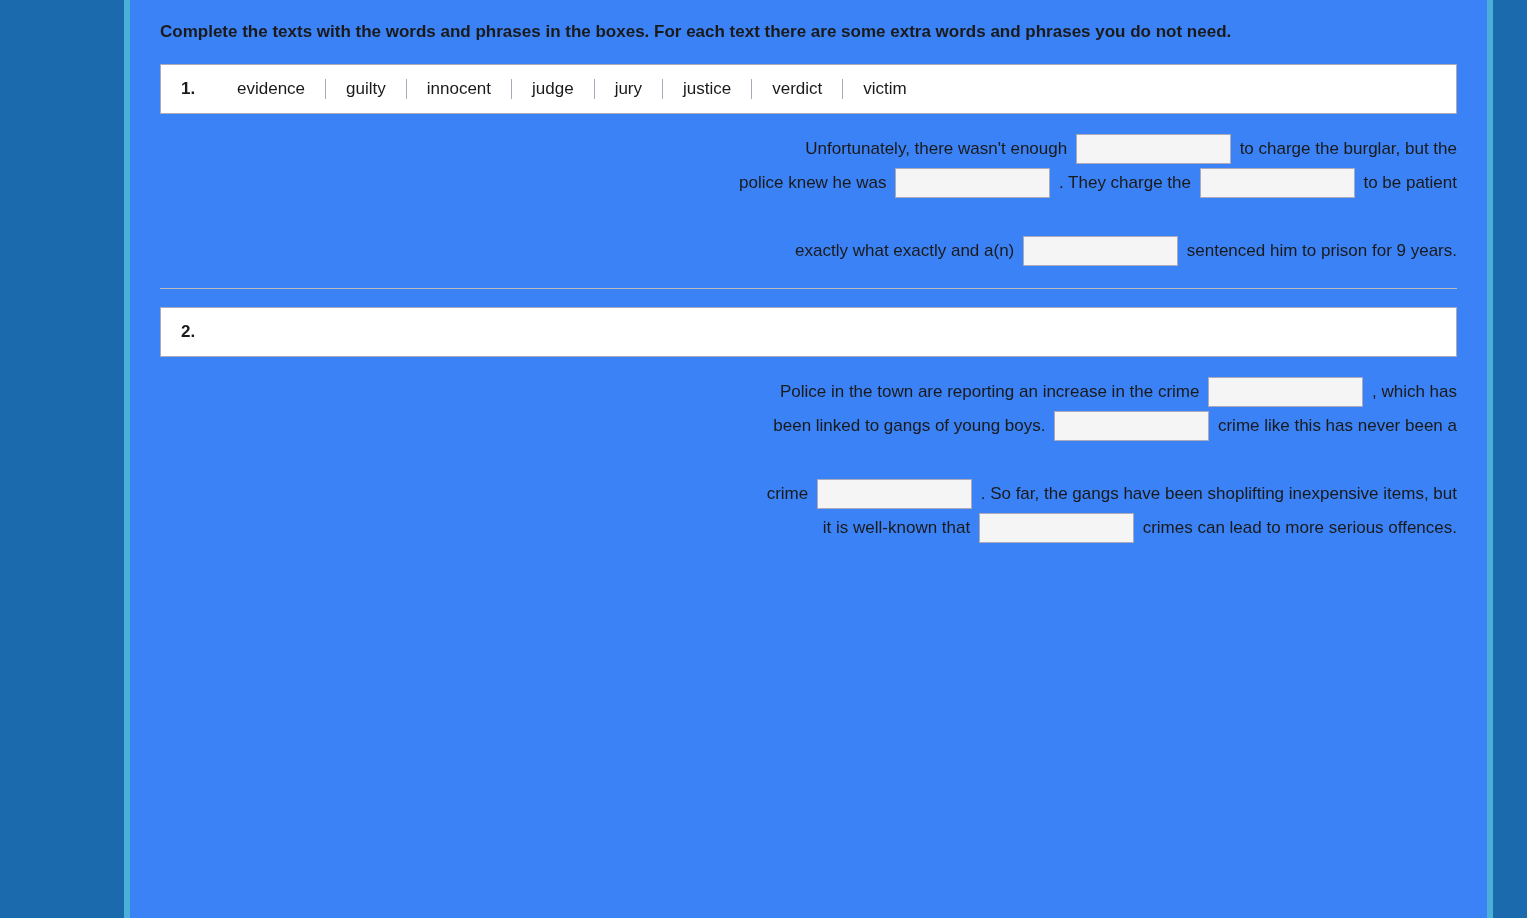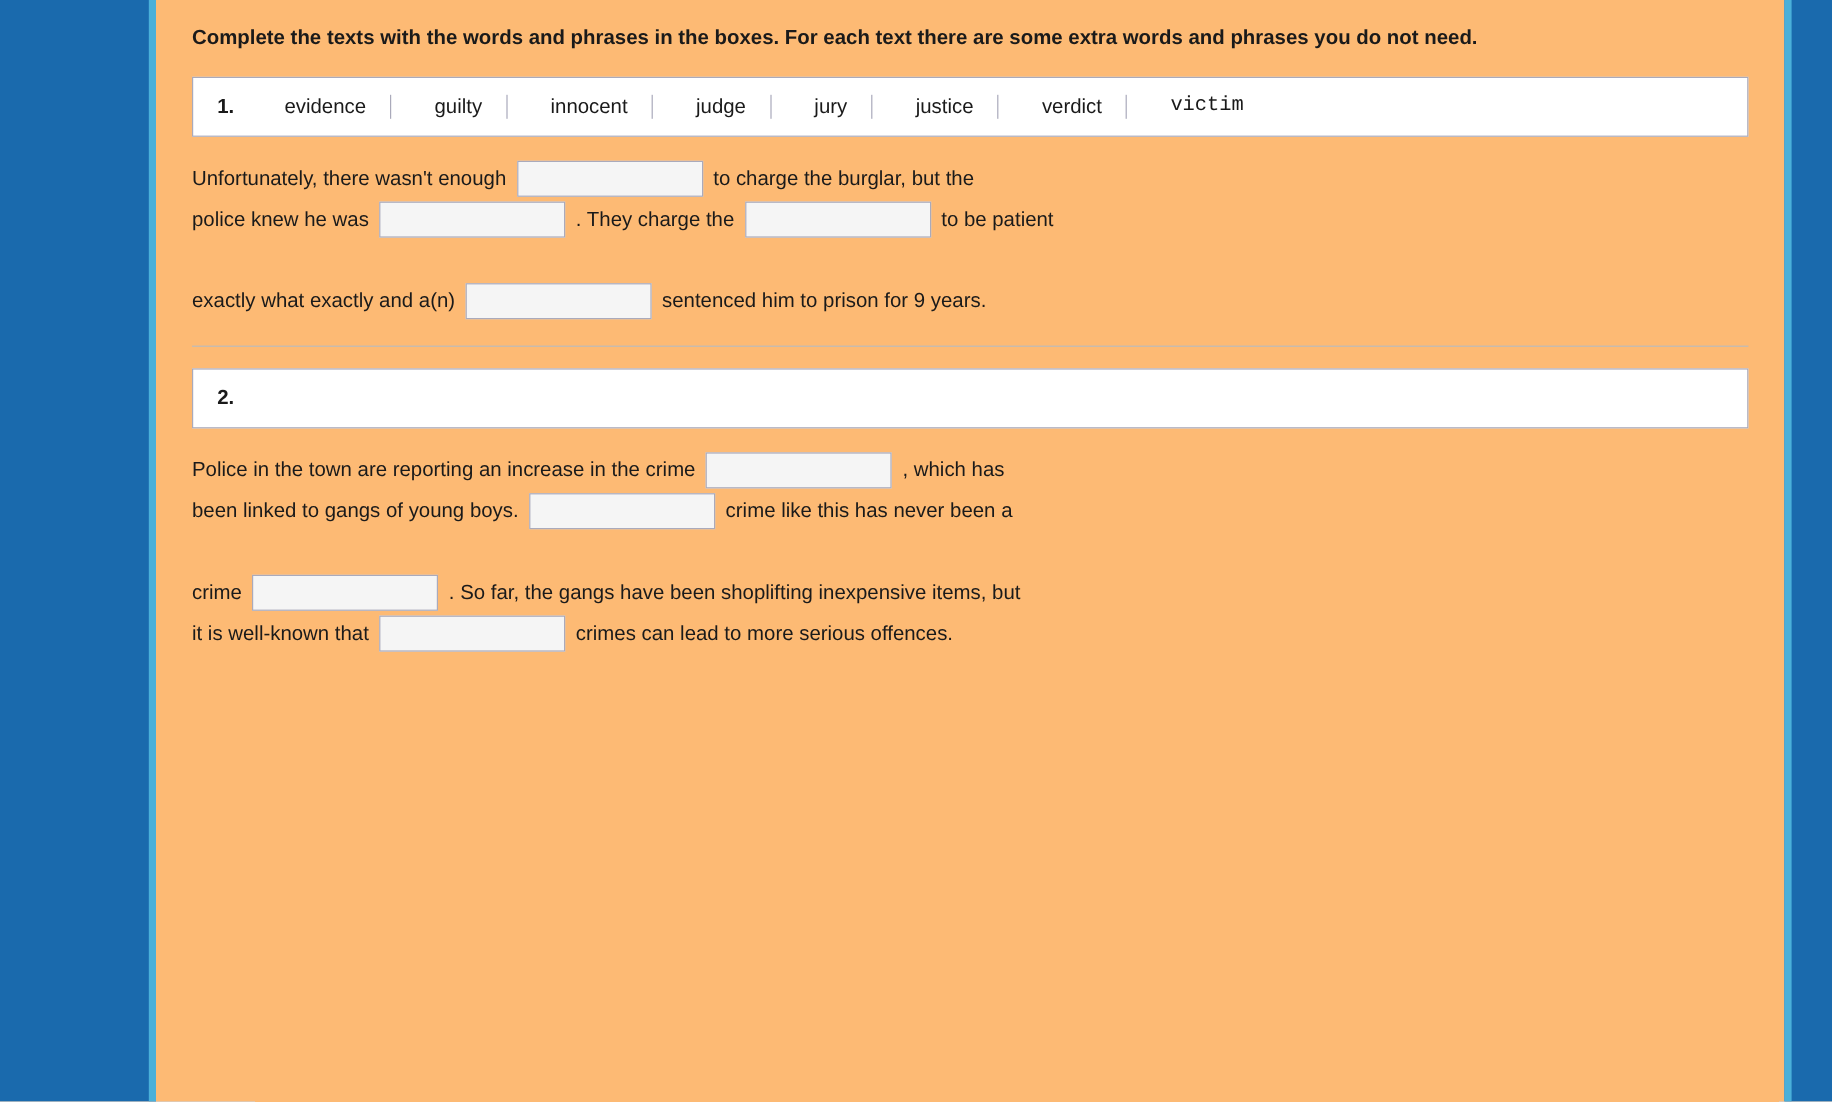--- a/index.html
+++ b/index.html
@@ -35,21 +35,21 @@
 
     .right-bar {
       width: 40px;
       min-height: 918px;
       background-color: #1a6aad;
       border-left: 6px solid #4ab0d9;
     }
 
     .main-content {
       flex: 1;
-      background-color: #fdba74;
+      background-color: #3b82f6;
       padding: 20px 30px 30px 30px;
     }
 
     .instructions {
       font-size: 17px;
       font-weight: bold;
       color: #1a1a1a;
       margin-bottom: 20px;
       line-height: 1.4;
     }
@@ -69,40 +69,40 @@
       font-weight: bold;
       color: #1a1a1a;
       margin-right: 16px;
       min-width: 20px;
     }
 
     .word-list {
       display: flex;
       align-items: center;
       flex-wrap: nowrap;
-      gap: 16px;
+      gap: 0;
     }
 
     .word-item {
       font-size: 17px;
       color: #1a1a1a;
       padding: 0 20px;
       border-right: 1.5px solid #aab;
     }
 
     .word-item:last-child {
       border-right: none;
-      font-family: Liberation Mono, monospace;
     }
 
     .text-block {
       font-size: 17px;
       color: #1a1a1a;
       line-height: 2.0;
       margin-bottom: 20px;
+      text-align: right;
     }
 
     .fill-input {
       display: inline-block;
       width: 155px;
       height: 30px;
       border: 1.5px solid #aab;
       background-color: #f5f5f5;
       vertical-align: middle;
       margin: 0 4px;

